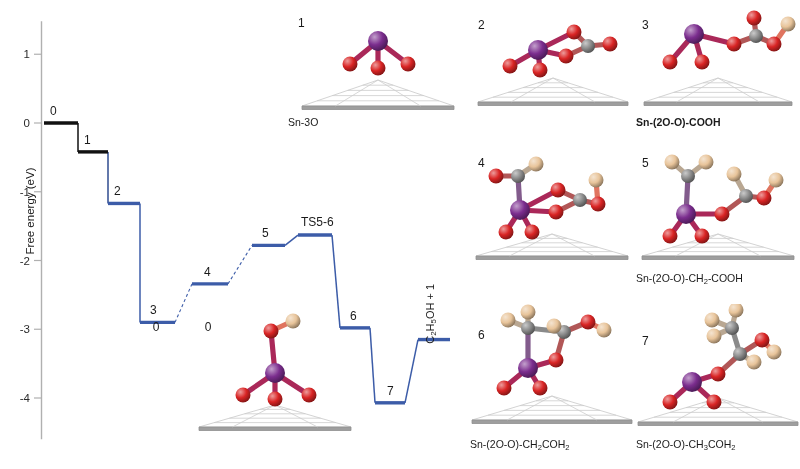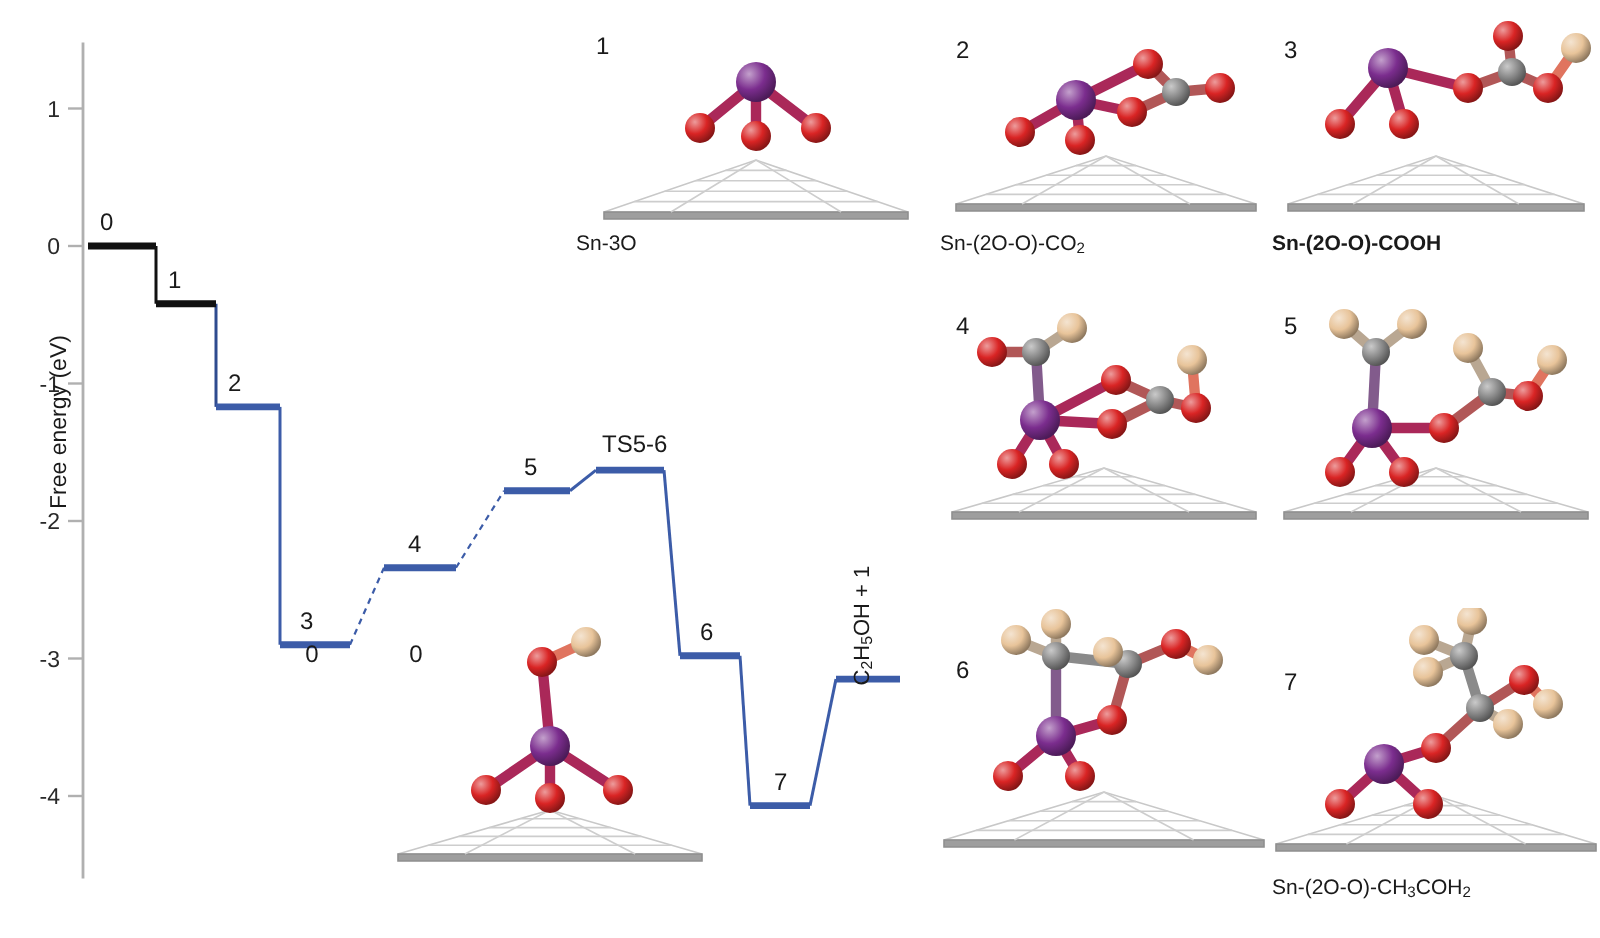--- a/index.html
+++ b/index.html
@@ -180,21 +180,20 @@
             <stop offset="55%" stop-color="#8a8a8a"></stop>
             <stop offset="100%" stop-color="rgb(85,85,85)"></stop>
           </radialGradient>
           <radialGradient id="g-h-u1" cx="33%" cy="30%" r="72%">
             <stop offset="0%" stop-color="rgb(244,228,209)"></stop>
             <stop offset="55%" stop-color="#e8c49a"></stop>
             <stop offset="100%" stop-color="rgb(143,121,95)"></stop>
           </radialGradient>
         </defs>
       </svg>
-    <div class="mol-caption" style="top:110px;">Sn-(2O-O)-CO<sub>2</sub></div>
   </div>
 
   <div class="mol" style="left:636px;top:6px;width:164px;height:130px;">
     <div class="mol-num" style="left:6px;top:12px;">3</div>
     <svg width="164" height="110" viewBox="0 0 164 110">
       <g class="surface">
           <g stroke="#b4b4b4" stroke-width="0.8" fill="none">
             <path d="M8,96 L82,72 L156,96 Z" stroke="#c8c8c8"></path>
             <path d="M8,96 L156,96 L156,99.5 L8,99.5 Z" fill="#9e9e9e" stroke="#8f8f8f"></path>
             <line x1="22.8" y1="91.2" x2="141.2" y2="91.2" stroke="#cdcdcd"></line>
@@ -366,20 +365,21 @@
             <stop offset="55%" stop-color="#8a8a8a"></stop>
             <stop offset="100%" stop-color="rgb(85,85,85)"></stop>
           </radialGradient>
           <radialGradient id="g-h-u4" cx="33%" cy="30%" r="72%">
             <stop offset="0%" stop-color="rgb(244,228,209)"></stop>
             <stop offset="55%" stop-color="#e8c49a"></stop>
             <stop offset="100%" stop-color="rgb(143,121,95)"></stop>
           </radialGradient>
         </defs>
       </svg>
+    <div class="mol-caption" style="top:120px;">Sn-(2O-O)-CH<sub>2</sub>-COOH</div>
   </div>
 
   <div class="mol" style="left:470px;top:304px;width:168px;height:160px;">
     <div class="mol-num" style="left:8px;top:24px;">6</div>
     <svg width="168" height="134" viewBox="0 0 168 134">
       <g class="surface">
           <g stroke="#b4b4b4" stroke-width="0.8" fill="none">
             <path d="M2,116 L82,92 L162,116 Z" stroke="#c8c8c8"></path>
             <path d="M2,116 L162,116 L162,119.5 L2,119.5 Z" fill="#9e9e9e" stroke="#8f8f8f"></path>
             <line x1="18" y1="111.2" x2="146" y2="111.2" stroke="#cdcdcd"></line>
@@ -430,20 +430,21 @@
             <stop offset="55%" stop-color="#8a8a8a"></stop>
             <stop offset="100%" stop-color="rgb(85,85,85)"></stop>
           </radialGradient>
           <radialGradient id="g-h-u5" cx="33%" cy="30%" r="72%">
             <stop offset="0%" stop-color="rgb(244,228,209)"></stop>
             <stop offset="55%" stop-color="#e8c49a"></stop>
             <stop offset="100%" stop-color="rgb(143,121,95)"></stop>
           </radialGradient>
         </defs>
       </svg>
+    <div class="mol-caption" style="top:134px;">Sn-(2O-O)-CH<sub>2</sub>COH<sub>2</sub></div>
   </div>
 
   <div class="mol" style="left:636px;top:304px;width:164px;height:160px;">
     <div class="mol-num" style="left:6px;top:30px;">7</div>
     <svg width="164" height="134" viewBox="0 0 164 134">
       <g class="surface">
           <g stroke="#b4b4b4" stroke-width="0.8" fill="none">
             <path d="M2,118 L82,94 L162,118 Z" stroke="#c8c8c8"></path>
             <path d="M2,118 L162,118 L162,121.5 L2,121.5 Z" fill="#9e9e9e" stroke="#8f8f8f"></path>
             <line x1="18" y1="113.2" x2="146" y2="113.2" stroke="#cdcdcd"></line>

